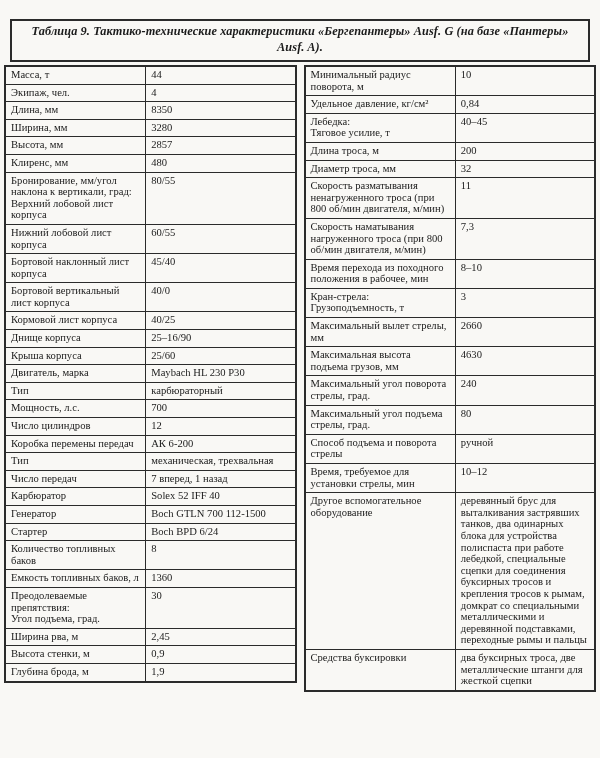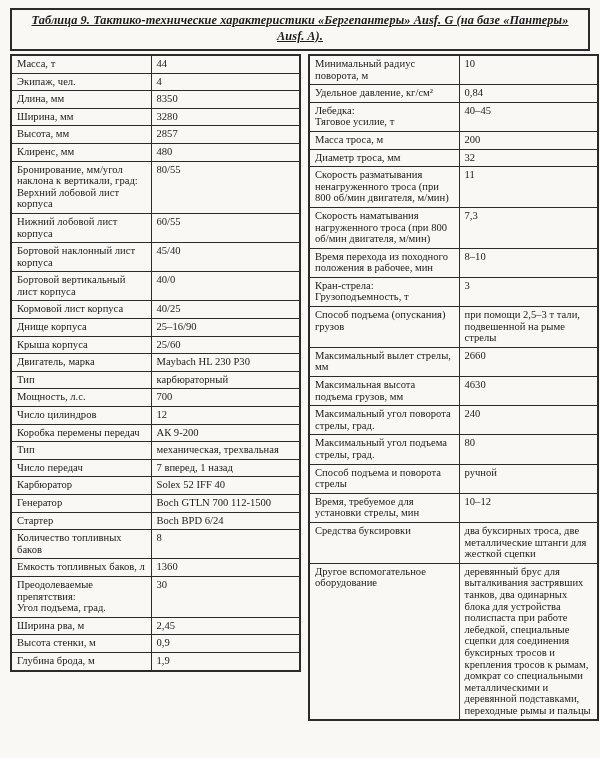--- a/index.html
+++ b/index.html
@@ -16,36 +16,34 @@
   .page{
     width:600px;
     height:758px;
     box-sizing:border-box;
     padding:4px 3px 3px 3px;
     background:var(--page-bg);
     overflow:hidden;
   }
   .title-box{
     border:2px solid var(--border);
-    margin:4px 7px 3px 7px;
+    margin:15px 7px 3px 7px;
     padding:3px 8px 4px 8px;
     text-align:center;
     font-weight:bold;
     font-style:italic;
     font-size:12.3px;
     line-height:1.3;
     letter-spacing:0.1px;
-    text-decoration:underline;
   }
   .columns{
     display:flex;
     gap:7px;
     align-items:flex-start;
     padding:0 1px;
-    margin-left:6px;
   }
   table.spec{
     border-collapse:collapse;
     width:293px;
     table-layout:fixed;
     border:2px solid var(--border);
   }
   table.spec td{
     border:1px solid var(--border);
     padding:2px 4px 3px 5px;
@@ -139,21 +137,21 @@
           <tr>
             <td class="label-cell">Мощность, л.с.</td>
             <td class="value-cell">700</td>
           </tr>
           <tr>
             <td class="label-cell">Число цилиндров</td>
             <td class="value-cell">12</td>
           </tr>
           <tr>
             <td class="label-cell">Коробка перемены передач</td>
-            <td class="value-cell">АК 9-200</td>
+            <td class="value-cell">АК 6-200</td>
           </tr>
           <tr>
             <td class="label-cell">Тип</td>
             <td class="value-cell">механическая, трехвальная</td>
           </tr>
           <tr>
             <td class="label-cell">Число передач</td>
             <td class="value-cell">7 вперед, 1 назад</td>
           </tr>
           <tr>
@@ -209,21 +207,21 @@
           <tr>
             <td class="label-cell">Удельное давление, кг/см²</td>
             <td class="value-cell">0,84</td>
           </tr>
           <tr>
             <td class="label-cell">Лебедка:
 Тяговое усилие, т</td>
             <td class="value-cell">40–45</td>
           </tr>
           <tr>
-            <td class="label-cell">Масса троса, м</td>
+            <td class="label-cell">Длина троса, м</td>
             <td class="value-cell">200</td>
           </tr>
           <tr>
             <td class="label-cell">Диаметр троса, мм</td>
             <td class="value-cell">32</td>
           </tr>
           <tr>
             <td class="label-cell">Скорость разматывания ненагруженного троса (при 800 об/мин двигателя, м/мин)</td>
             <td class="value-cell">11</td>
           </tr>
@@ -234,24 +232,20 @@
           <tr>
             <td class="label-cell">Время перехода из походного положения в рабочее, мин</td>
             <td class="value-cell">8–10</td>
           </tr>
           <tr>
             <td class="label-cell">Кран-стрела:
 Грузоподъемность, т</td>
             <td class="value-cell">3</td>
           </tr>
           <tr>
-            <td class="label-cell">Способ подъема (опускания) грузов</td>
-            <td class="value-cell">при помощи 2,5–3 т тали, подвешенной на рыме стрелы</td>
-          </tr>
-          <tr>
             <td class="label-cell">Максимальный вылет стрелы, мм</td>
             <td class="value-cell">2660</td>
           </tr>
           <tr>
             <td class="label-cell">Максимальная высота подъема грузов, мм</td>
             <td class="value-cell">4630</td>
           </tr>
           <tr>
             <td class="label-cell">Максимальный угол поворота стрелы, град.</td>
             <td class="value-cell">240</td>
@@ -262,23 +256,23 @@
           </tr>
           <tr>
             <td class="label-cell">Способ подъема и поворота стрелы</td>
             <td class="value-cell">ручной</td>
           </tr>
           <tr>
             <td class="label-cell">Время, требуемое для установки стрелы, мин</td>
             <td class="value-cell">10–12</td>
           </tr>
           <tr>
+            <td class="label-cell">Другое вспомогательное оборудование</td>
+            <td class="value-cell">деревянный брус для выталкивания застрявших танков, два одинарных блока для устройства полиспаста при работе лебедкой, специальные сцепки для соединения буксирных тросов и крепления тросов к рымам, домкрат со специальными металлическими и деревянной подставками, переходные рымы и пальцы</td>
+          </tr>
+          <tr>
             <td class="label-cell">Средства буксировки</td>
             <td class="value-cell">два буксирных троса, две металлические штанги для жесткой сцепки</td>
-          </tr>
-          <tr>
-            <td class="label-cell">Другое вспомогательное оборудование</td>
-            <td class="value-cell">деревянный брус для выталкивания застрявших танков, два одинарных блока для устройства полиспаста при работе лебедкой, специальные сцепки для соединения буксирных тросов и крепления тросов к рымам, домкрат со специальными металлическими и деревянной подставками, переходные рымы и пальцы</td>
           </tr>
         </tbody>
     </table>
   </div>
 </div>
 
 </body></html>

